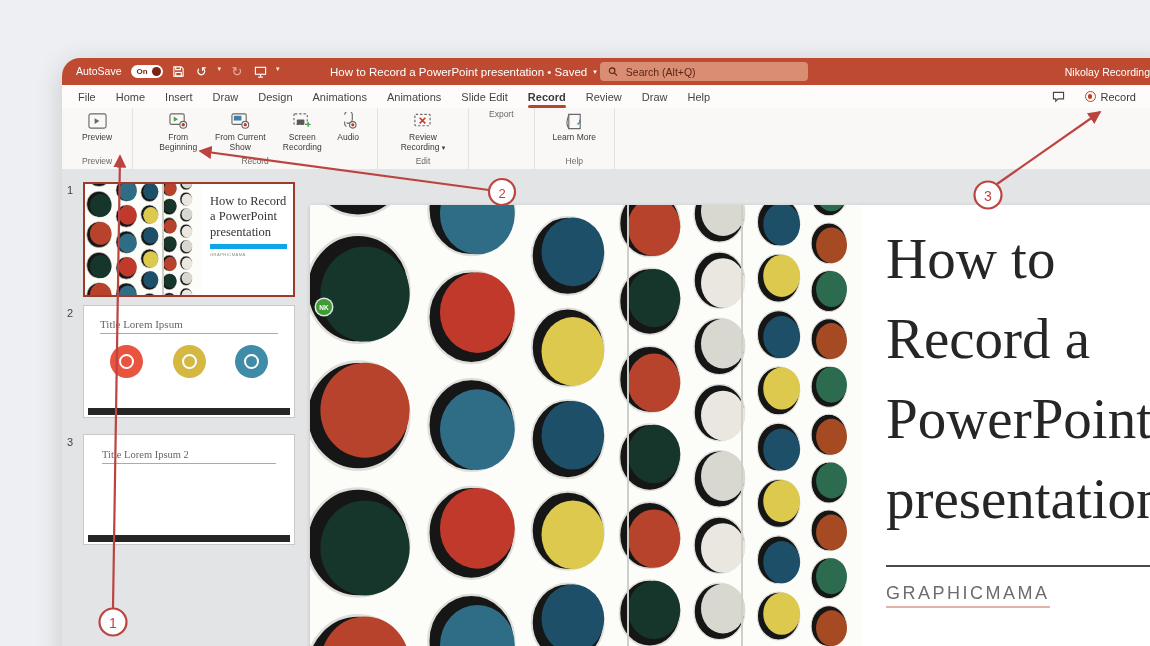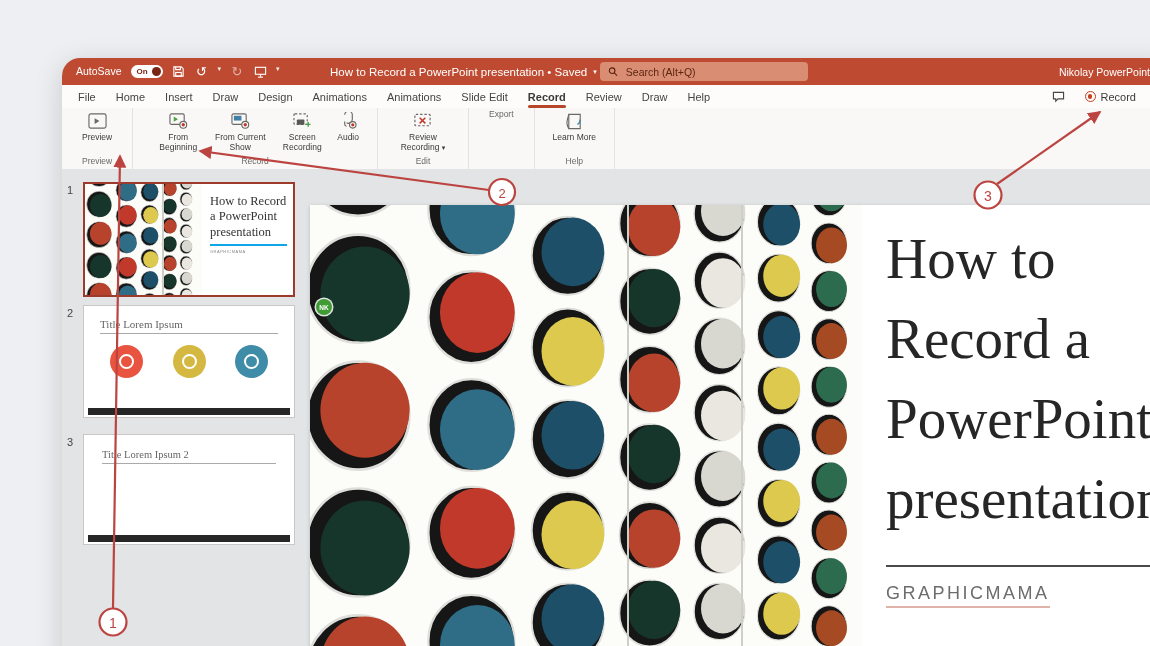--- a/index.html
+++ b/index.html
@@ -47,21 +47,21 @@
   .workspace{position:absolute;left:0;top:111px;right:0;bottom:0;background:#e3e4e6;display:flex;}
   .thumbs{width:248px;flex:none;position:relative;}
   .thumbrow{position:absolute;left:0;width:248px;}
   .thumbnum{position:absolute;left:5px;top:2px;font-size:11px;color:#444;}
   .thumb{position:absolute;left:21px;width:212px;background:#fff;border:1px solid #c9c8c6;box-sizing:border-box;overflow:hidden;}
   .thumb.selected{border:2px solid #9c3a2b;}
   .t1{top:13px;height:115px;display:flex;}
   .t1 .mini-photo{width:117px;height:100%;flex:none;background:#fcfcfa;}
   .t1 .mini-text{flex:1;padding:10px 6px 0 8px;}
   .t1 .mini-title{font-family:"Liberation Serif",serif;font-size:12.5px;line-height:1.22;color:#333;
-                  border-bottom:2px solid #0ea5e9;padding-bottom:4px;}
+                  border-bottom:5px solid #0ea5e9;padding-bottom:4px;}
   .t1 .mini-credit{font-size:8px;color:#8a8a8a;letter-spacing:1px;transform:scale(.5);transform-origin:left top;margin-top:3px;white-space:nowrap;}
   .t2{top:136px;height:113px;}
   .t3{top:265px;height:111px;}
   .thumb-head{font-family:"Liberation Serif",serif;color:#666;border-bottom:1px solid #aaa;padding-bottom:3px;}
   .t2 .thumb-head{font-size:11px;margin:12px 16px 0;}
   .t3 .thumb-head{font-size:10.5px;margin:14px 18px 0;}
   .dots3{display:flex;justify-content:space-between;margin:11px 26px 0;}
   .bigdot{width:33px;height:33px;border-radius:50%;display:flex;align-items:center;justify-content:center;}
   .bigdot .ring{width:11px;height:11px;border:2px solid #fff;border-radius:50%;}
   .cap{display:flex;justify-content:space-between;margin:9px 22px 0;}
@@ -118,21 +118,21 @@
         <span>How to Record a PowerPoint presentation • Saved</span>
         <span class="caret">▾</span>
       </div>
       <div class="searchbox">
         <svg viewBox="0 0 12 12" width="11" height="11" fill="none" stroke="#55200e" stroke-width="1.3">
           <circle cx="5" cy="5" r="3.4"></circle>
             <path d="M7.7 7.7L11 11"></path>
         </svg>
         <input readonly="" placeholder="Search (Alt+Q)" style="">
       </div>
-      <div class="username">Nikolay PowerPoint</div>
+      <div class="username">Nikolay Recording</div>
     </div>
 
     <div class="tabrow">
       <div class="tab">File</div>
       <div class="tab">Home</div>
       <div class="tab">Insert</div>
       <div class="tab">Draw</div>
       <div class="tab">Design</div>
       <div class="tab">Animations</div>
       <div class="tab">Animations</div>

